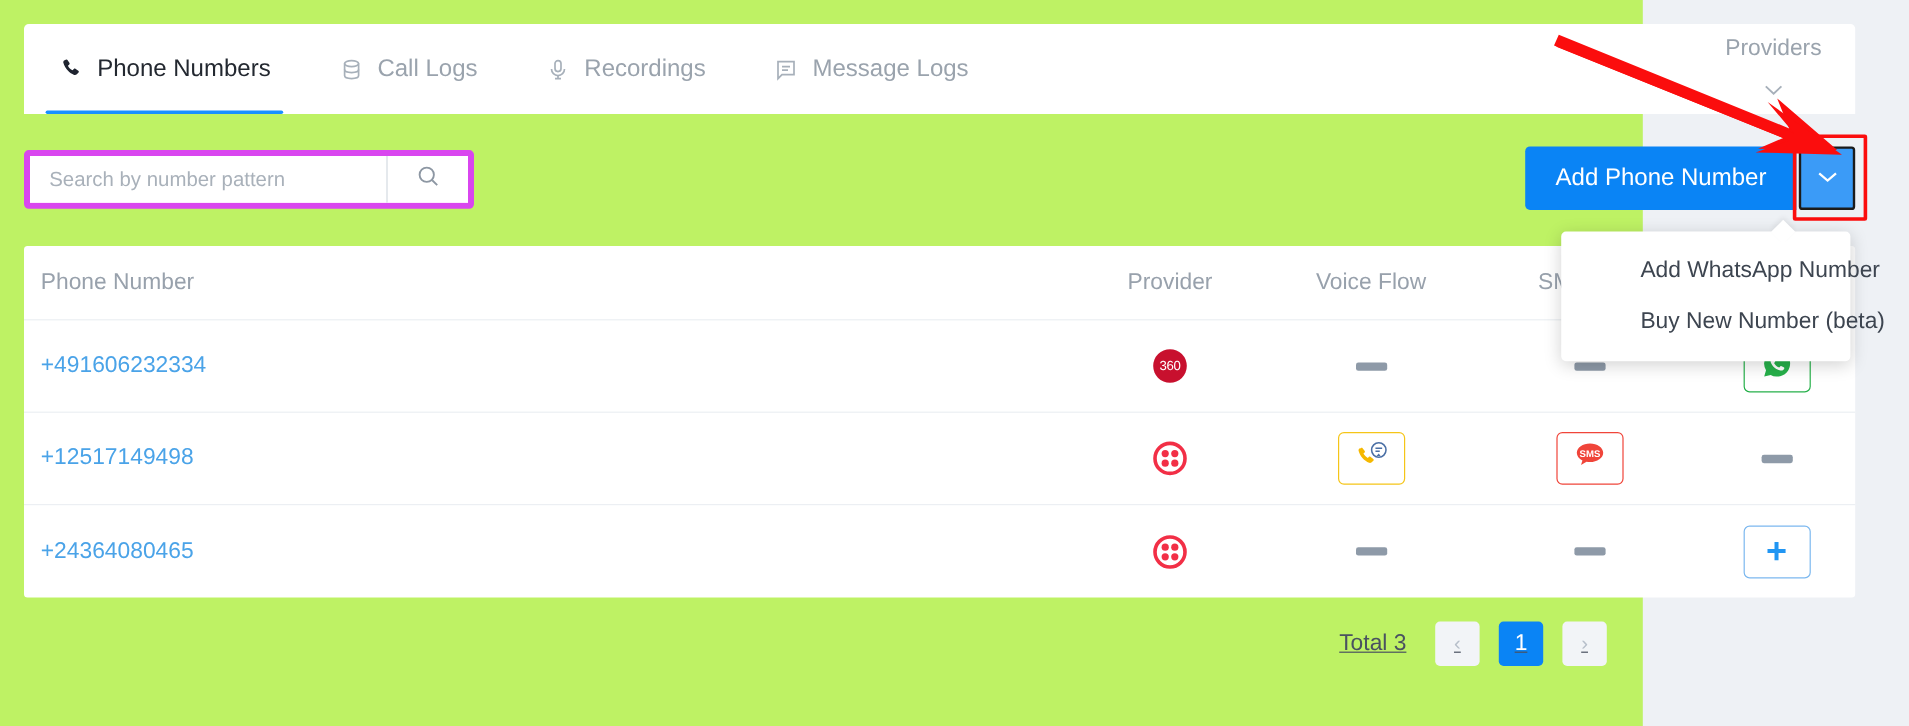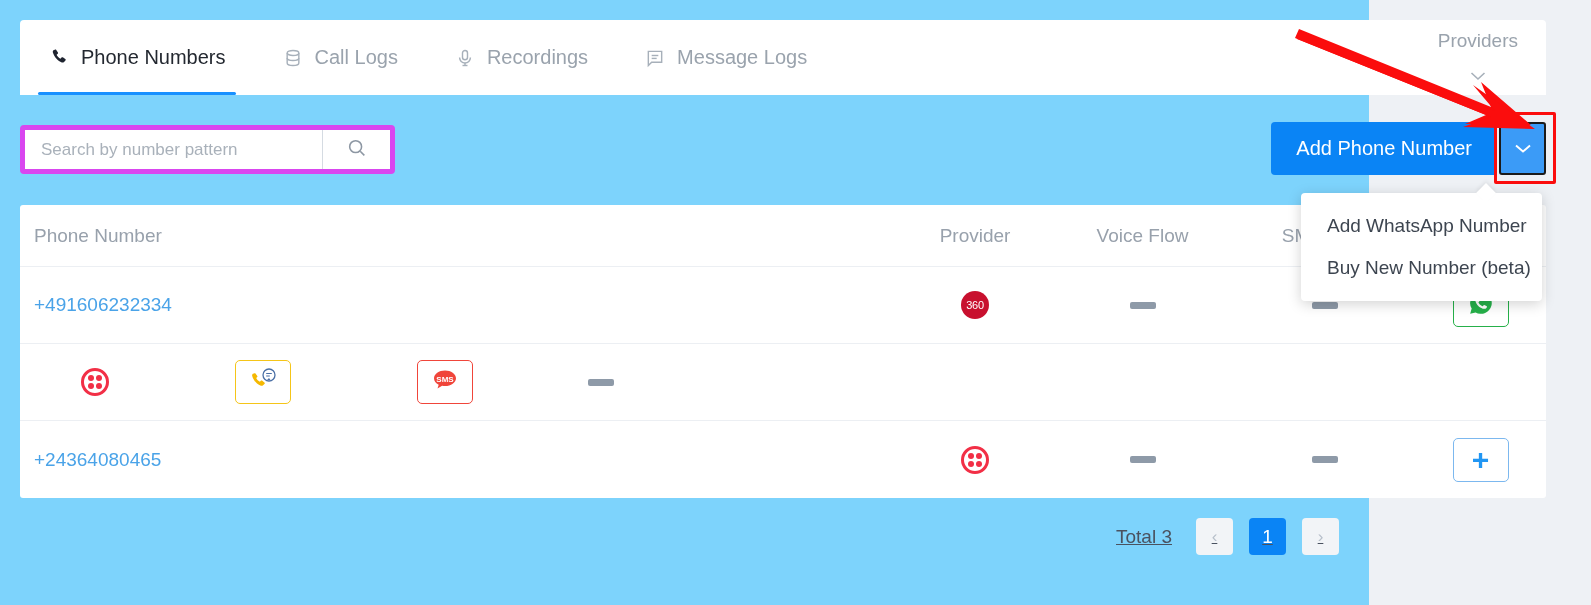--- a/index.html
+++ b/index.html
@@ -2,21 +2,21 @@
 <html><head>
 <meta charset="utf-8">
 <style>
   * { box-sizing: border-box; margin: 0; padding: 0; }
   html, body {
     width: 1591px; height: 605px;
     background: #eef1f5;
     font-family: "Liberation Sans", sans-serif;
     overflow: hidden;
   }
-  .page { position: relative; width: 1369px; height: 605px; background: #7dd3fc; }
+  .page { position: relative; width: 1369px; height: 605px; background: #bef264; }
 
   
   .tabbar {
     position: absolute; left: 20px; top: 20px;
     width: 1526px; height: 75px;
     background: #ffffff;
     border-radius: 4px 4px 0 0;
     display: flex; align-items: center;
   }
   .tabs { display: flex; align-items: center; height: 100%; }
@@ -115,21 +115,21 @@
   .menu:before {
     content: ""; position: absolute; top: -7px; left: 178px;
     width: 14px; height: 14px; background: #fff;
     transform: rotate(45deg);
     box-shadow: -2px -2px 4px rgba(0,0,0,0.06);
   }
   .menu-item {
     position: relative;
     padding: 10px 26px;
     font-size: 19px; color: #3d4550;
-    cursor: pointer; white-space: nowrap;
+    cursor: pointer; white-space: nowrap; margin-left: 40px;
   }
 
   
   .table {
     position: absolute; left: 20px; top: 205px;
     width: 1526px; background: #fff; border-radius: 3px;
   }
   .thead {
     display: flex; align-items: center;
     height: 62px;
@@ -328,20 +328,23 @@
           <span>
             <svg width="26" height="26" viewBox="0 0 24 24" fill="#26b04a">
               <path d="M12 2a10 10 0 0 0-8.6 15.1L2 22l5-1.3A10 10 0 1 0 12 2zm5.3 14.1c-.2.6-1.3 1.2-1.8 1.2-.5.1-1 .1-1.7-.1-.4-.1-.9-.3-1.5-.6-2.6-1.1-4.3-3.8-4.4-4-.1-.2-1-1.4-1-2.6s.6-1.8.9-2.1c.2-.2.5-.3.7-.3h.5c.2 0 .4 0 .6.5l.8 2c.1.2.1.3 0 .5l-.3.4-.3.3c-.1.1-.2.2-.1.4.2.3.7 1.2 1.5 1.9 1 .9 1.8 1.2 2.1 1.3.2.1.4.1.5-.1l.7-.8c.2-.2.3-.2.5-.1l2 .9c.2.1.4.2.4.3.1.2.1.6-.1 1.1z"></path>
             </svg>
           </span>
         </div>
       </div>
     </div>
 
     <div class="trow">
+      <div class="c-number">
+        <span class="num-link">+12517149498</span>
+      </div>
       <div class="c-provider">
         <span class="prov-twilio">
           <i></i>
             <i></i>
             <i></i>
             <i></i>
         </span>
       </div>
       <div class="c-voice">
         <div class="flow-box">

